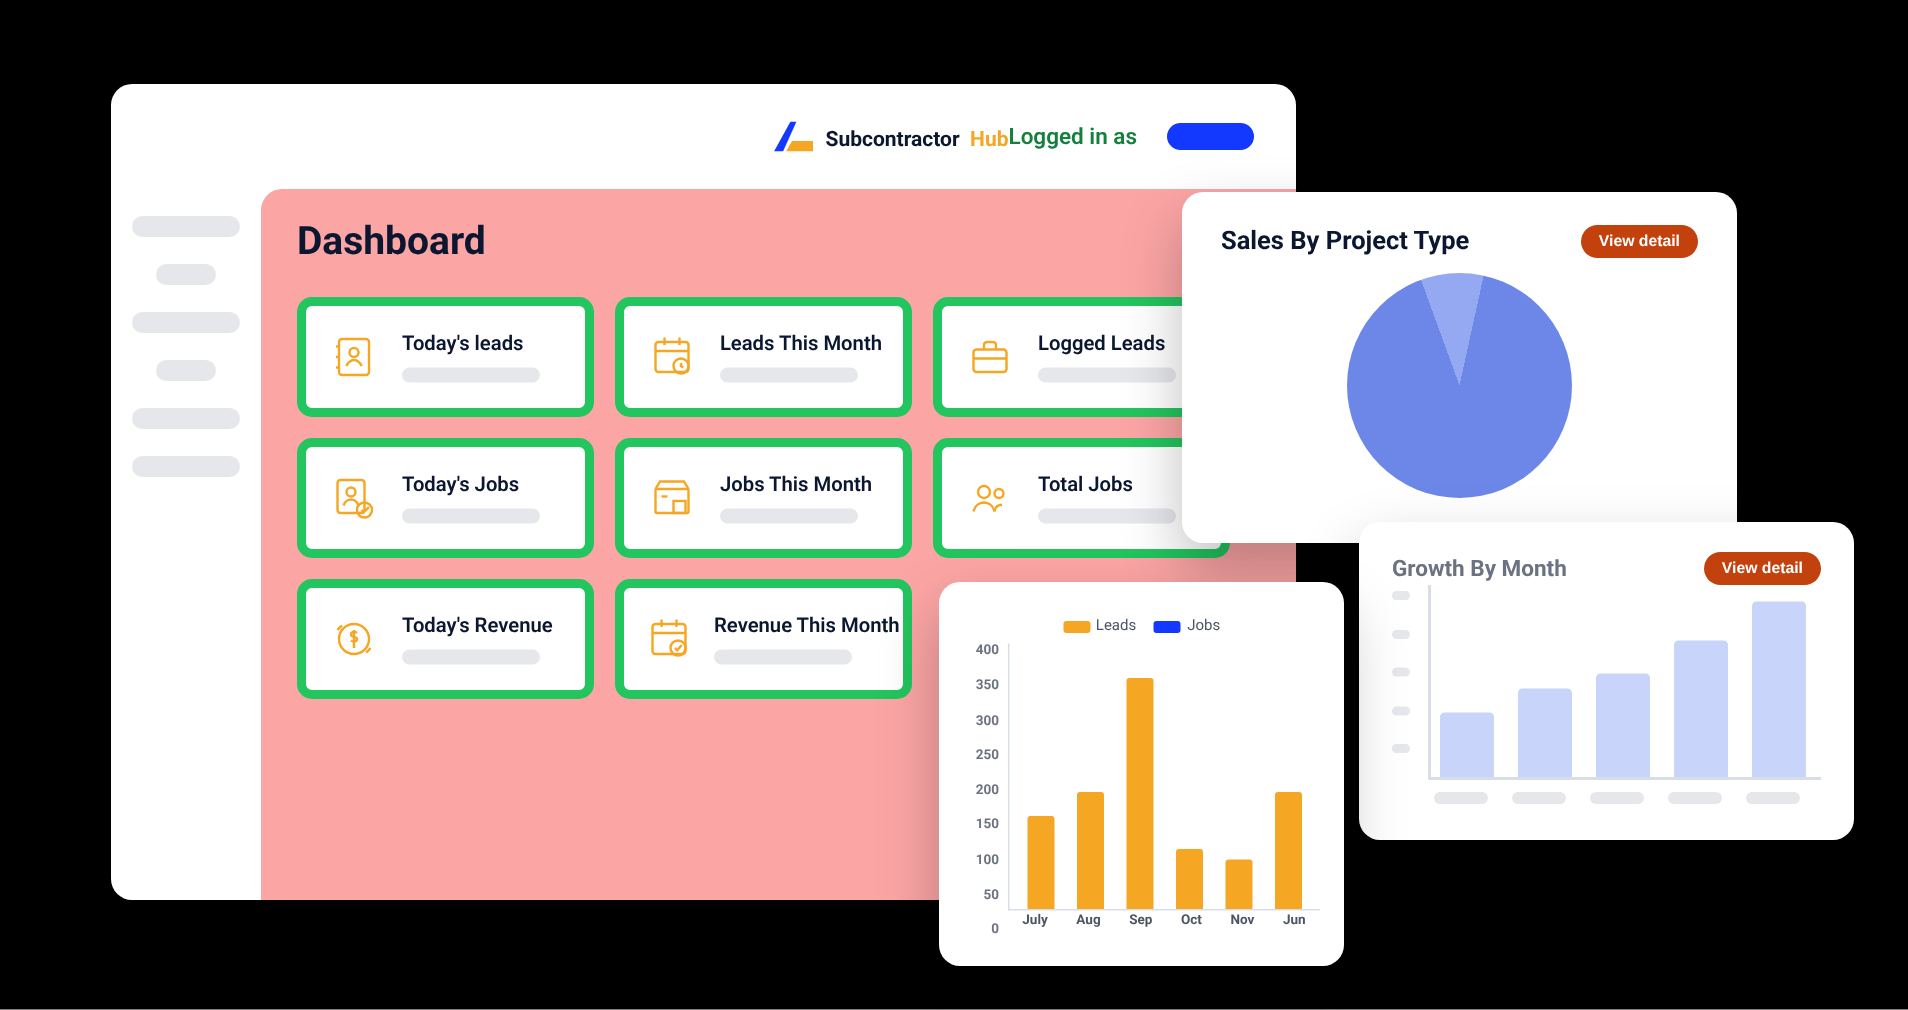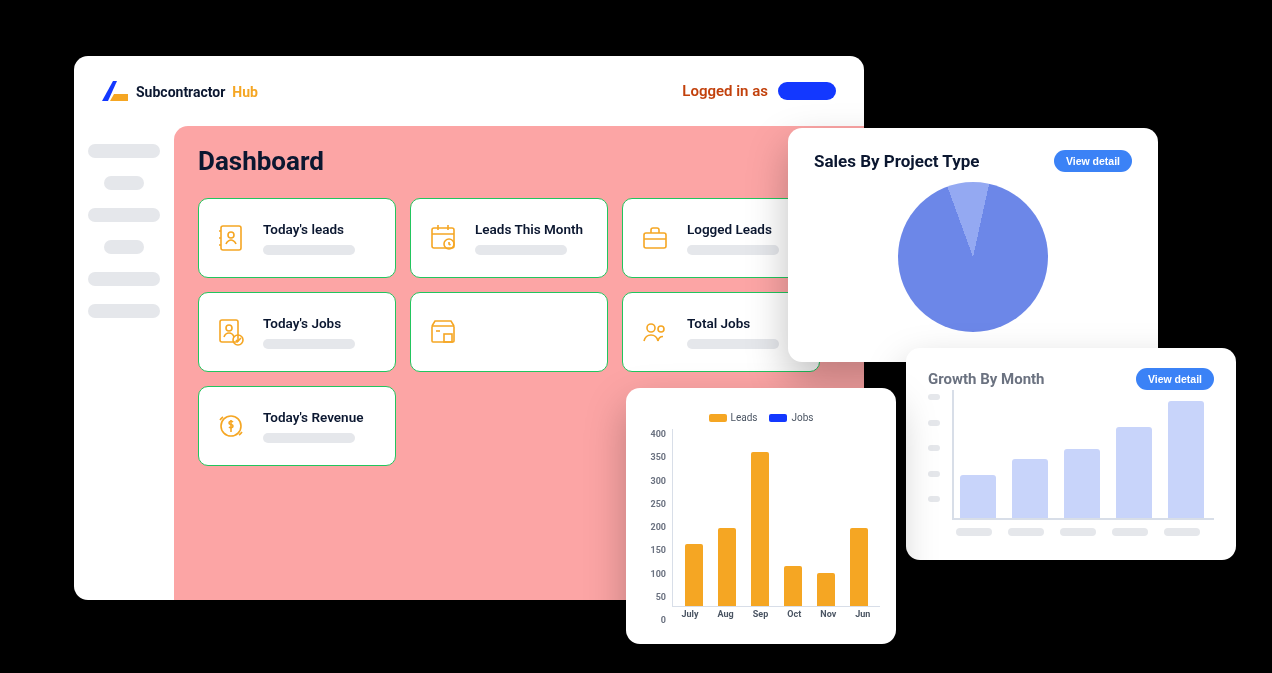--- a/index.html
+++ b/index.html
@@ -23,28 +23,28 @@
     border-radius: 14px;
     box-shadow: 0 20px 50px rgba(0,0,0,.35);
     display: flex;
     flex-direction: column;
     overflow: hidden;
   }
   .topbar {
     height: 70px;
     display: flex;
     align-items: center;
-    justify-content: space-between;
+    justify-content: flex-end;
     padding: 0 28px;
   }
   .brand { display: flex; align-items: center; gap: 8px; }
   .brand-mark { width: 26px; height: 20px; position: relative; }
   .brand-title1 { font-weight: 700; font-size: 14px; color: #0B1730; }
   .brand-title2 { font-weight: 700; font-size: 14px; color: #F5A623; margin-left: 3px;}
-  .user-area { display: flex; align-items: center; gap: 10px; color: #c2410c; font-weight: 600; font-size: 15px;}
+  .user-area { display: flex; align-items: center; gap: 20px; color: #15803d; font-weight: 600; font-size: 15px;}
   .user-pill { width: 58px; height: 18px; background: #1338FF; border-radius: 999px; }
 
   .body-area { flex: 1; display: flex; }
   .sidebar {
     width: 100px;
     padding: 18px 12px;
     display: flex;
     flex-direction: column;
     gap: 18px;
     align-items: center;
@@ -64,21 +64,21 @@
 
   .card-grid {
     display: grid;
     grid-template-columns: repeat(3, 198px);
     grid-auto-rows: 80px;
     gap: 14px;
   }
   .stat-card {
     background: #fff;
     border-radius: 10px;
-    border: 1px solid #22c55e;
+    border: 6px solid #22c55e;
     display: flex;
     align-items: center;
     gap: 14px;
     padding: 0 14px;
   }
   .stat-icon {
     width: 36px; height: 36px;
     color: #F5A623;
     display:flex; align-items:center; justify-content:center;
   }
@@ -93,21 +93,21 @@
     background: #fff;
     border-radius: 14px;
     box-shadow: 0 18px 40px rgba(0,0,0,.25);
   }
 
   
   .pie-card { left: 788px; top: 128px; width: 370px; height: 234px; padding: 22px 26px; }
   .pie-head { display:flex; justify-content:space-between; align-items:center; margin-bottom: 10px; }
   .pie-title { font-size: 17px; font-weight: 700; color: #0B1730; }
   .detail-btn {
-    background: #3b82f6;
+    background: #c2410c;
     color: #fff;
     font-size: 10.5px;
     font-weight: 600;
     border: none;
     border-radius: 999px;
     padding: 5px 12px;
     cursor: pointer;
   }
   .pie-wrap { display:flex; justify-content:center; }
   .pie {
@@ -253,20 +253,24 @@
 
         <div class="stat-card">
           <span class="stat-icon">
             <svg viewBox="0 0 32 32" fill="none" stroke="currentColor" stroke-width="1.6">
               <rect x="5" y="10" width="22" height="16" rx="1"></rect>
                 <path d="M5 10l3-5h16l3 5"></path>
                 <rect x="17" y="18" width="8" height="8"></rect>
                 <line x1="9" y1="15" x2="13" y2="15"></line>
             </svg>
           </span>
+          <div class="stat-text">
+            <span class="stat-label">Jobs This Month</span>
+            <span class="stat-value-skel"></span>
+          </div>
         </div>
 
         <div class="stat-card">
           <span class="stat-icon">
             <svg viewBox="0 0 32 32" fill="none" stroke="currentColor" stroke-width="1.6">
               <circle cx="12" cy="12" r="4"></circle>
                 <circle cx="22" cy="13" r="3"></circle>
               <path d="M5 25c1-4 4-6 7-6s6 2 7 6"></path>
                 <path d="M19 25c.5-3 2.5-4.5 5-4.5"></path>
             </svg>
@@ -286,20 +290,36 @@
               <path d="M5 10a13 13 0 0 1 3-3"></path>
                 <path d="M27 22a13 13 0 0 1-3 3"></path>
             </svg>
           </span>
           <div class="stat-text">
             <span class="stat-label">Today's Revenue</span>
             <span class="stat-value-skel"></span>
           </div>
         </div>
 
+        <div class="stat-card">
+          <span class="stat-icon">
+            <svg viewBox="0 0 32 32" fill="none" stroke="currentColor" stroke-width="1.6">
+              <rect x="5" y="6" width="22" height="20" rx="2"></rect>
+                <line x1="5" y1="12" x2="27" y2="12"></line>
+                <line x1="11" y1="3" x2="11" y2="8"></line>
+                <line x1="21" y1="3" x2="21" y2="8"></line>
+              <circle cx="22" cy="22" r="5"></circle>
+                <path d="M20 22l1.5 1.5L24.5 20"></path>
+            </svg>
+          </span>
+          <div class="stat-text">
+            <span class="stat-label">Revenue This Month</span>
+            <span class="stat-value-skel"></span>
+          </div>
+        </div>
 
       </div>
     </div>
   </div>
 </div>
 
 <div class="float-card pie-card">
   <div class="pie-head">
     <div class="pie-title">Sales By Project Type</div>
     <button class="detail-btn">View detail</button>

